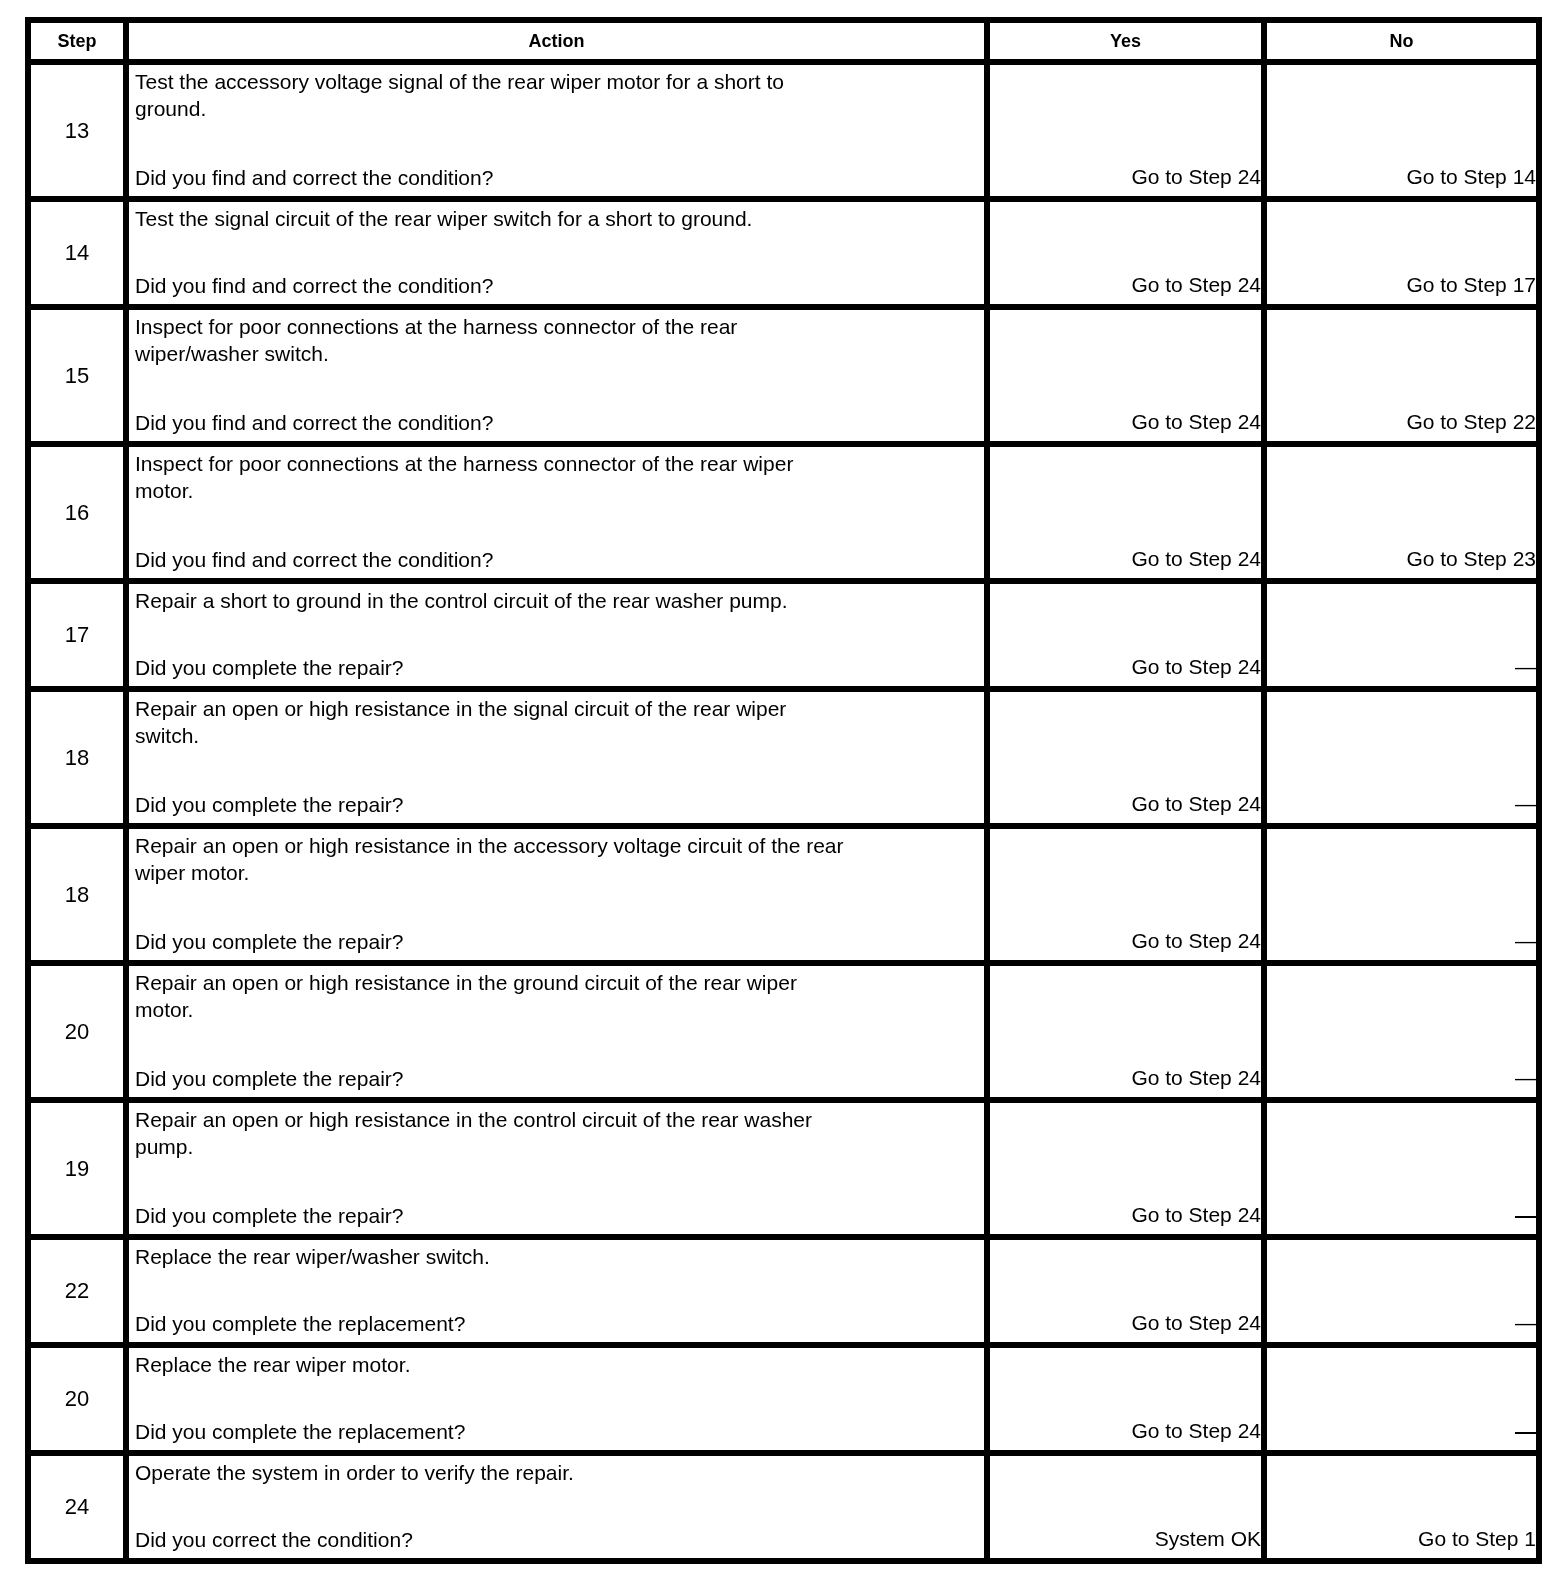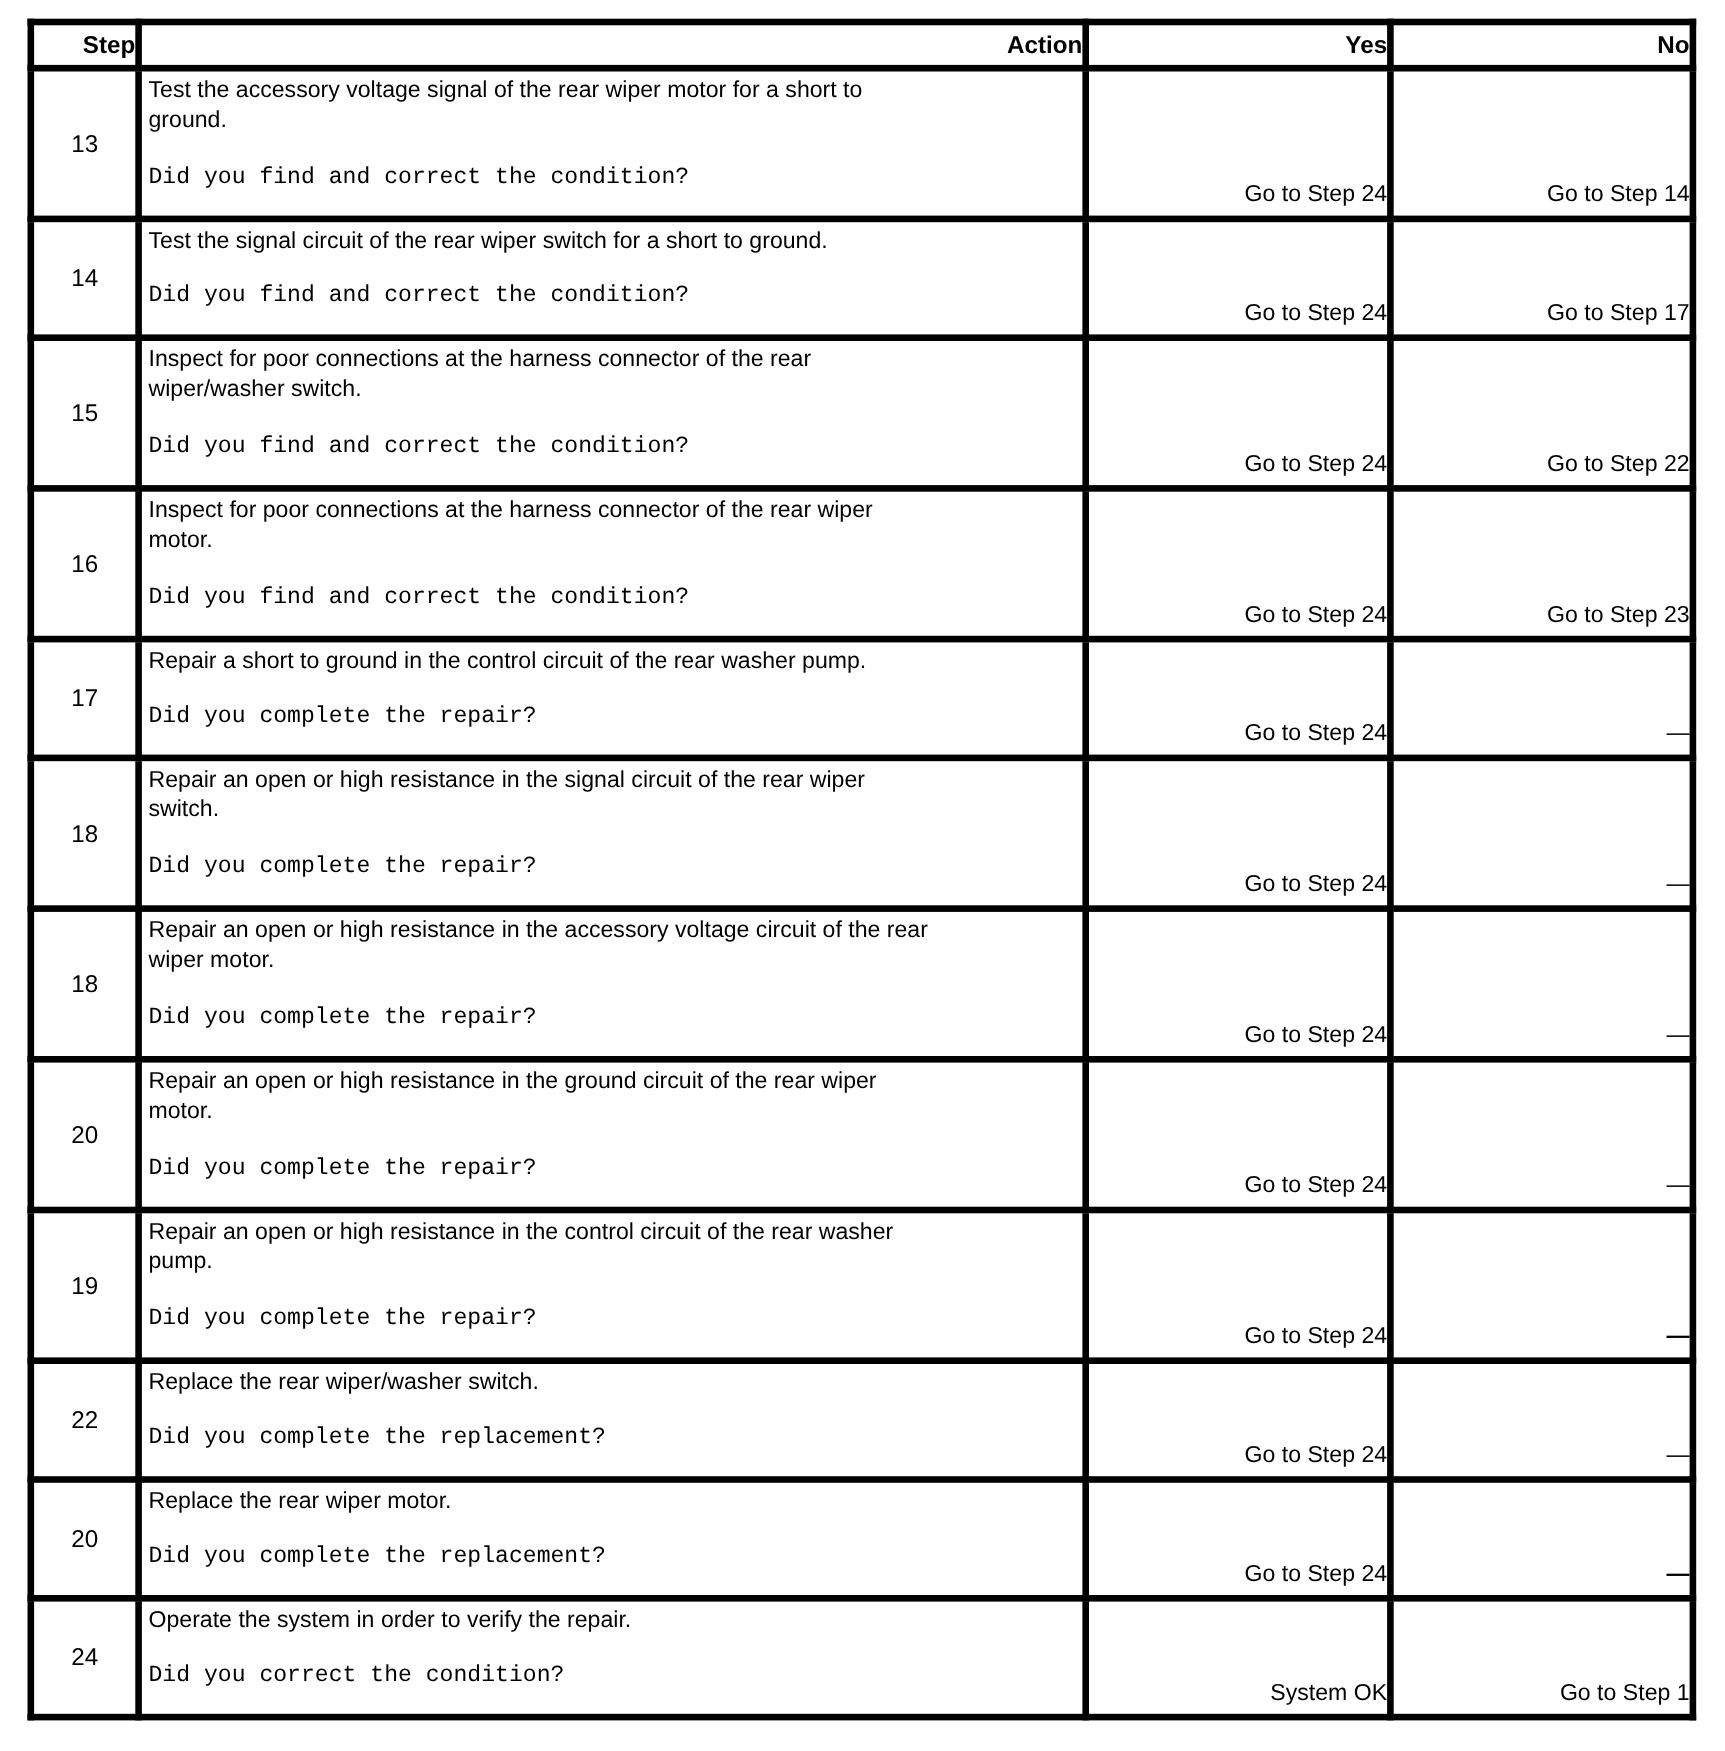--- a/index.html
+++ b/index.html
@@ -24,23 +24,23 @@
   table.diag th,
   table.diag td {
     border: 6px solid #000000;
     margin: 0;
   }
   tr.header-row { height: 42px; }
   tr.tall  { height: 137px; }
   tr.short { height: 108px; }
 
   th.hcell {
-    font-size: 22px;
+    font-size: 18px;
     font-weight: bold;
-    text-align: right;
+    text-align: center;
     vertical-align: middle;
     padding: 2px 0;
   }
   td.step {
     font-size: 22px;
     text-align: center;
     vertical-align: middle;
     padding: 0;
   }
   td.action {
@@ -49,25 +49,24 @@
     font-size: 21px;
     line-height: 27px;
     padding: 3px 6px 38px 6px;
   }
   .action-text {
     white-space: pre-line;
   }
   .question {
     position: absolute;
     left: 6px;
-    bottom: 21px;
+    bottom: 5px;
     font-size: 21px;
     line-height: 27px;
     white-space: nowrap;
-    font-family: Liberation Mono, monospace;
   }
   td.yes, td.no {
     vertical-align: bottom;
     text-align: right;
     font-size: 21px;
     line-height: 27px;
     padding: 0 0 6px 0;
   }
   .bold-dash {
     font-weight: bold;

